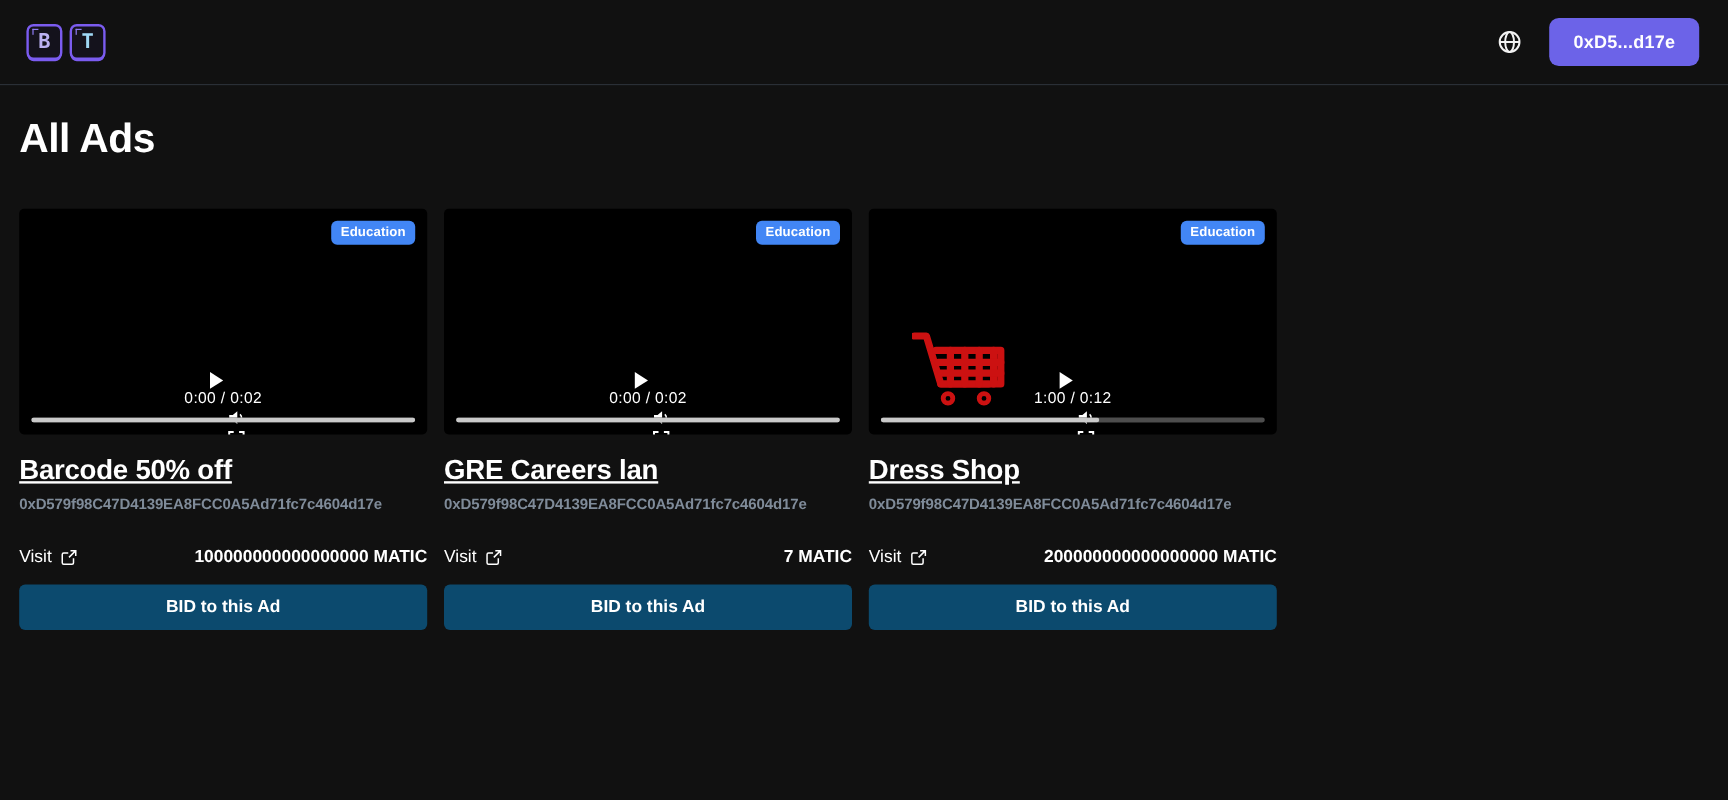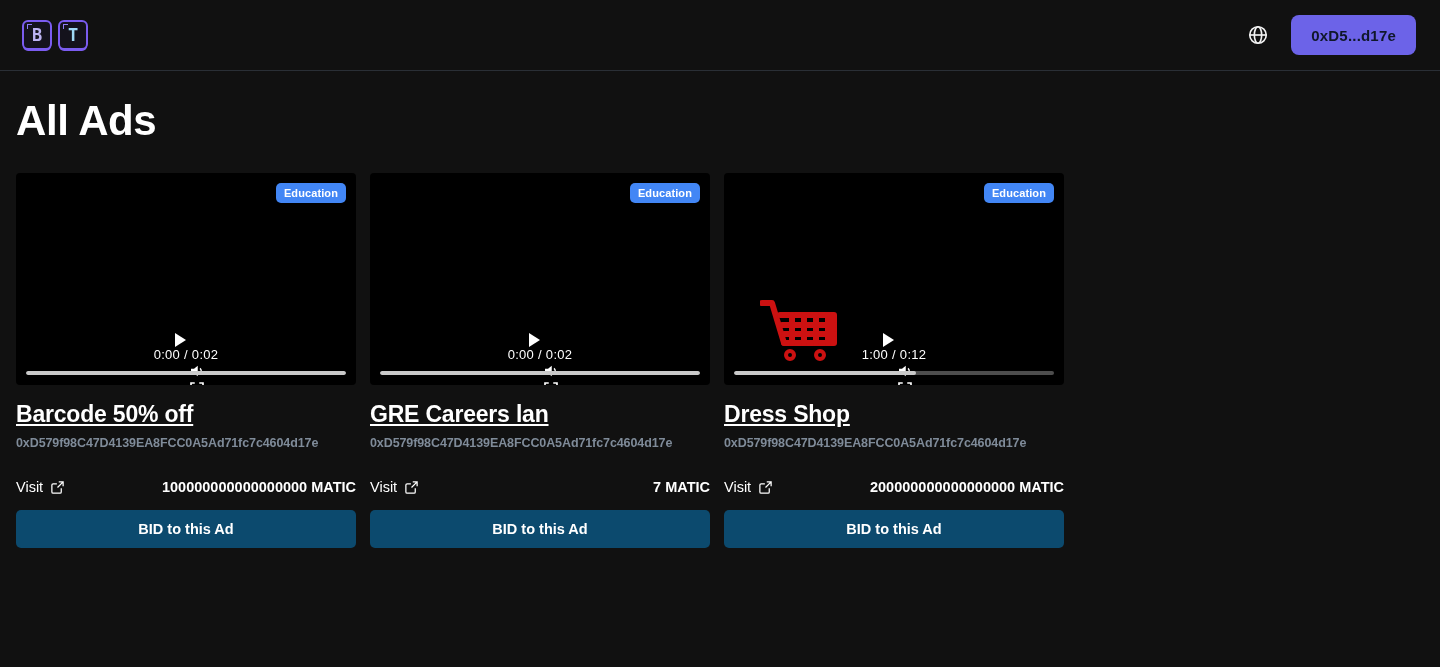--- a/index.html
+++ b/index.html
@@ -61,56 +61,56 @@
     gap: 22px;
   }
   .globe-icon {
     width: 22px;
     height: 22px;
     color: #f2f2f2;
     display: block;
   }
   .wallet-btn {
     background: #6c63e8;
-    color: #0f172a;
+    color: #ffffff;
     border: none;
     border-radius: 8px;
     height: 40px;
     padding: 0 20px;
     font-size: 15px;
     font-weight: 700;
     font-family: "Liberation Sans", sans-serif;
     cursor: pointer;
     letter-spacing: .2px;
   }
 
   
   .page { padding: 0 16px; }
 
   .page-title {
     color: #ffffff;
-    font-size: 42px;
+    font-size: 34px;
     font-weight: 700;
     letter-spacing: -0.4px;
-    margin: 26px 0 28px 0;
+    margin: 26px 0 38px 0;
   }
 
   .grid {
     display: flex;
     gap: 14px;
     align-items: flex-start;
   }
 
   .card { width: 340px; }
 
   
   .video {
     position: relative;
     width: 340px;
-    height: 212px;
+    height: 188px;
     background: #000000;
     border-radius: 4px;
     overflow: hidden;
   }
 
   .badge {
     position: absolute;
     top: 10px;
     right: 10px;
     background: #4286f5;

